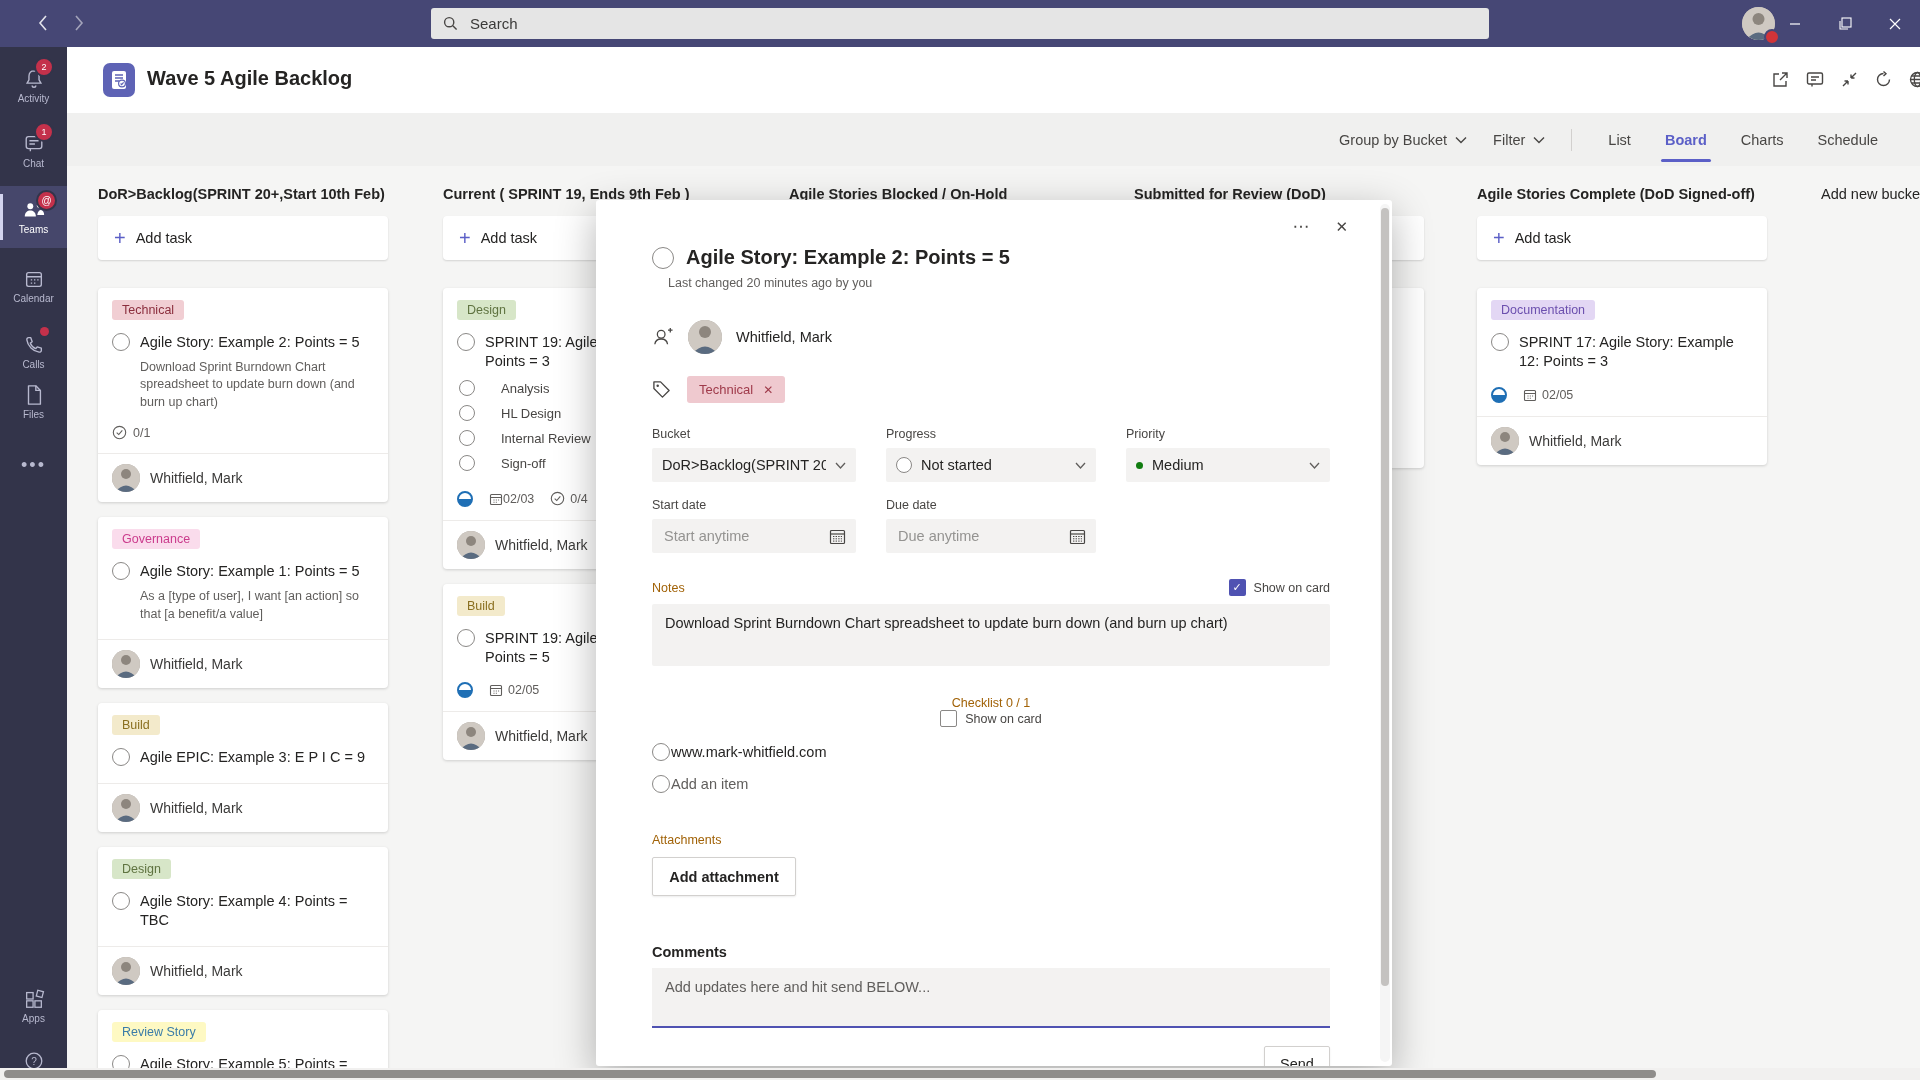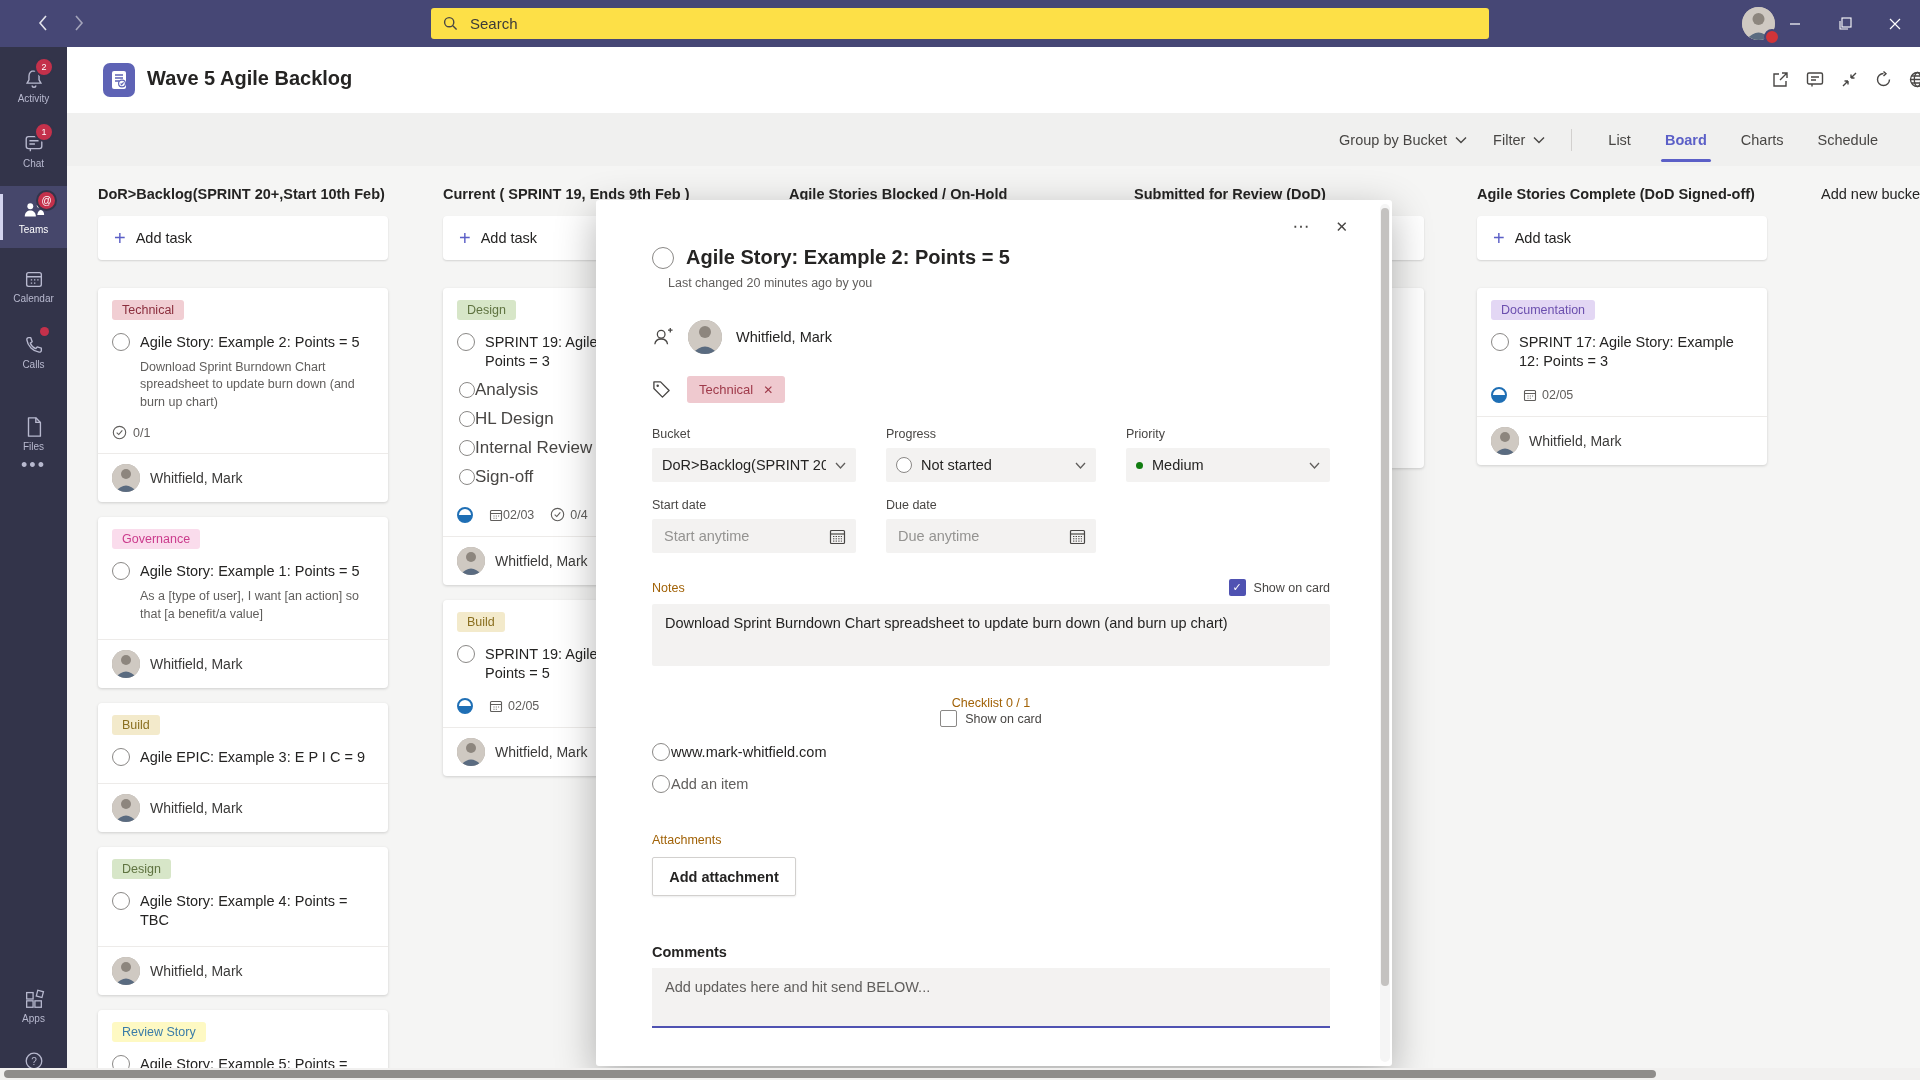--- a/index.html
+++ b/index.html
@@ -3,21 +3,21 @@
 <meta charset="utf-8">
 <style>
   html,body{margin:0;padding:0;background:#202020;}
   #root{position:relative;width:1920px;height:1080px;overflow:hidden;
         font-family:"Liberation Sans",sans-serif;background:#f5f5f4;
         -webkit-font-smoothing:antialiased;}
   svg{display:block;}
   
   .topbar{position:absolute;left:0;top:0;width:1920px;height:47px;background:#464775;z-index:60;}
   .navarrow{position:absolute;top:13px;color:#ffffff;opacity:.85;}
-  .searchbox{position:absolute;left:431px;top:8px;width:1058px;height:31px;background:#fde047;
+  .searchbox{position:absolute;left:431px;top:8px;width:1058px;height:31px;background:#e5e5e5;
              border-radius:3px;display:flex;align-items:center;padding:0 12px;box-sizing:border-box;gap:10px;}
   .searchbox input{border:none;outline:none;background:transparent;font-size:15px;color:#252423;
                    font-family:"Liberation Sans",sans-serif;width:100%;}
   .searchbox input::placeholder{color:#3b3a39;}
   .tb-avatar{position:absolute;left:1742px;top:7px;width:33px;height:33px;border-radius:50%;
              background:#b9b4ae;overflow:hidden;}
   .presence{position:absolute;left:1764px;top:29px;width:12px;height:12px;border-radius:50%;
             background:#d13438;border:2px solid #464775;}
   .winbtn{position:absolute;top:0;width:46px;height:47px;display:flex;align-items:center;justify-content:center;color:#fff;}
   
@@ -66,21 +66,21 @@
   .ring{width:18px;height:18px;border:1.5px solid #8a8886;border-radius:50%;box-sizing:border-box;flex:none;background:#fff;}
   .ring.sm{width:16px;height:16px;}
   .cdesc{margin:7px 0 0 28px;font-size:12.5px;color:#605e5c;line-height:1.4;}
   .cmeta{display:flex;align-items:center;gap:16px;margin-top:14px;padding-bottom:13px;font-size:12.5px;color:#605e5c;}
   .halfprog{width:16px;height:16px;border-radius:50%;border:2px solid #1f6fb5;box-sizing:border-box;
             background:linear-gradient(to bottom,#ffffff 50%,#1f6fb5 50%);}
   .cfoot{border-top:1px solid #edebe9;margin:0 -14px;padding:10px 14px;display:flex;align-items:center;gap:10px;
          font-size:14px;color:#3b3a39;}
   .avatar{border-radius:50%;background:#a7a29b;overflow:hidden;flex:none;position:relative;}
   .avatar svg{position:absolute;left:0;top:0;}
-  .chkrow{display:flex;align-items:center;gap:0;margin:9px 0 0 2px;font-size:17px;color:#484644;}
+  .chkrow{display:flex;align-items:flex-end;gap:26px;margin:9px 0 0 2px;font-size:13px;color:#484644;}
   
   .modal{position:absolute;left:596px;top:200px;width:796px;height:866px;background:#ffffff;border-radius:3px;
          box-shadow:0 12px 40px rgba(0,0,0,.3);z-index:50;box-sizing:border-box;
          padding:46px 62px 0 56px;overflow:hidden;}
   .m-actions{position:absolute;top:16px;right:44px;display:flex;align-items:center;gap:26px;color:#484644;}
   .m-title-row{display:flex;align-items:center;gap:12px;}
   .m-title{font-size:20px;font-weight:700;color:#252423;}
   .m-sub{margin:7px 0 0 16px;font-size:12.5px;color:#605e5c;}
   .m-assign{display:flex;align-items:center;gap:14px;margin-top:30px;color:#484644;}
   .m-assign .name{font-size:14.5px;color:#252423;}
@@ -212,21 +212,21 @@
         </svg>
       <span class="lbl">Calendar</span>
     </div>
     <div class="rail-item" style="top:274px;">
       <svg width="22" height="22" viewBox="0 0 24 24">
           <path d="M6 4 C5 4 4 5 4.2 6.5 C5 13 11 19 17.5 19.8 C19 20 20 19 20 18 V15.5 L15.5 14 L14 16 C11.5 15 9 12.5 8 10 L10 8.5 L8.5 4 Z" stroke="currentColor" stroke-width="1.5" fill="none" stroke-linejoin="round"></path>
         </svg>
       <span class="lbl">Calls</span>
       <span style="position:absolute;left:40px;top:6px;width:9px;height:9px;border-radius:50%;background:#c4314b;"></span>
     </div>
-    <div class="rail-item" style="top:356px;">
+    <div class="rail-item" style="top:324px;">
       <svg width="20" height="22" viewBox="0 0 20 24">
           <path d="M4 2 H12 L17 7 V22 H4 Z" stroke="currentColor" stroke-width="1.5" fill="none" stroke-linejoin="round"></path>
           <path d="M12 2 V7 H17" stroke="currentColor" stroke-width="1.5" fill="none"></path>
         </svg>
       <span class="lbl">Files</span>
     </div>
     <div class="rail-item" style="top:398px;height:40px;">
       <span style="font-size:18px;letter-spacing:2px;">•••</span>
     </div>
     <div class="rail-item" style="top:928px;">
@@ -688,20 +688,23 @@
       <span>Add an item</span>
     </div>
 
     <div class="seclabel" style="margin-top:40px;">Attachments</div>
     <div class="attachbtn">Add attachment</div>
 
     <div class="comlabel">Comments</div>
     <div class="combox">
       <textarea placeholder="Add updates here and hit send BELOW..." style=""></textarea>
     </div>
+    <div class="sendrow">
+      <div class="sendbtn">Send</div>
+    </div>
 
     <div class="mscroll">
       <div class="thumb"></div>
     </div>
   </div>
 
   <div class="hscroll">
     <div class="thumb"></div>
   </div>
 

